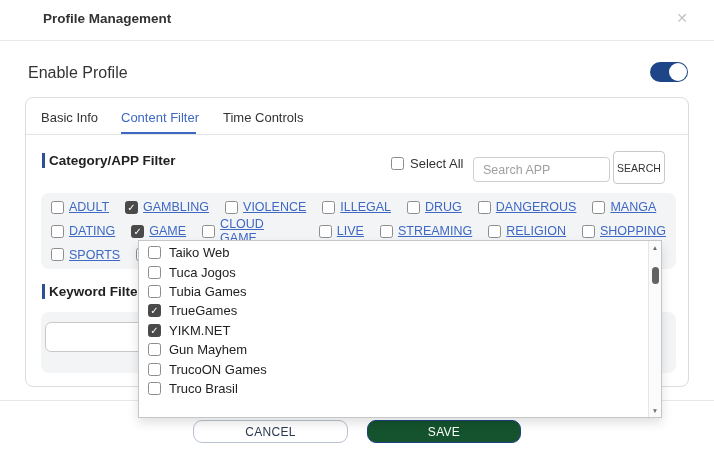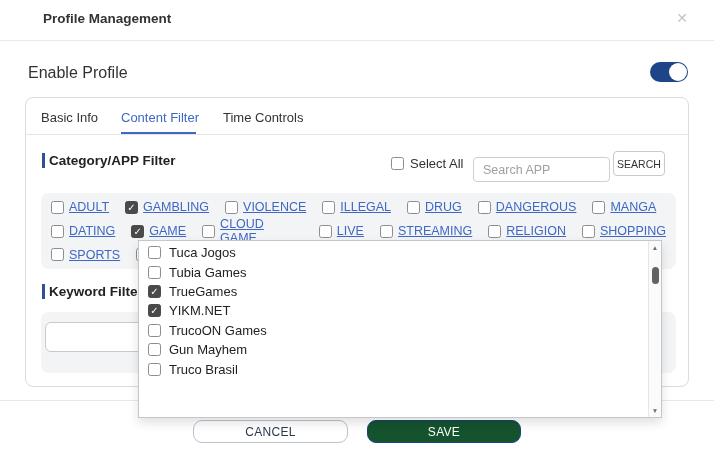--- a/index.html
+++ b/index.html
@@ -36,21 +36,21 @@
   .title-kw { left:23px; top:186px; }
 
   .cb { display:inline-block; width:13px; height:13px; border:1px solid #8d8d8d; border-radius:2.5px; background:#fff; flex:0 0 13px;
         font-size:10px; line-height:12px; text-align:center; color:#fff; cursor:pointer; }
   .cb.checked { background:#4a4a4a; border-color:#4a4a4a; }
 
   .select-all-cb { left:365px; top:59px; }
   .select-all-label { left:384px; top:58px; font-size:13px; color:#333; }
   .search-input { left:447px; top:59px; width:137px; height:25px; border:1px solid #cfcfcf; border-radius:4px; padding:0 9px; font-size:12.5px; color:#333; font-family:"Liberation Sans", sans-serif; }
   .search-input::placeholder { color:#9f9f9f; }
-  .search-btn { left:587px; top:53px; width:52px; height:25px; border:1px solid #c9c9c9; border-radius:4px; background:#fff; font-size:10.5px; color:#333; cursor:pointer; font-family:"Liberation Sans", sans-serif; }
+  .search-btn { left:587px; top:53px; width:52px; height:33px; border:1px solid #c9c9c9; border-radius:4px; background:#fff; font-size:10.5px; color:#333; cursor:pointer; font-family:"Liberation Sans", sans-serif; }
 
   .cat-box { left:15px; top:95px; width:635px; height:76px; background:#f3f4f6; border-radius:8px; padding:7px 10px; display:flex; flex-direction:column; gap:9px; }
   .cat-row { display:flex; gap:16px; align-items:center; height:15px; }
   .cat-item { display:inline-flex; gap:5px; align-items:center; cursor:pointer; }
   .cat-link { font-size:12.5px; color:#3e68c4; text-decoration:underline; cursor:pointer; }
 
   .kw-box { left:15px; top:214px; width:635px; height:61px; background:#f3f4f6; border-radius:8px; }
   .kw-input { position:absolute; left:4px; top:10px; width:610px; height:30px; border:1px solid #c9c9c9; border-radius:6px; background:#fff; font-size:13px; padding:0 10px; font-family:"Liberation Sans", sans-serif; }
 
   
@@ -175,41 +175,45 @@
     <div class="abs sec-title title-kw">Keyword Filter</div>
     <div class="abs kw-box">
       <input class="kw-input" value="" style="">
     </div>
   </div>
 
   <div class="abs dropdown">
     <div class="app-list">
         <div class="app-item">
           <span class="cb"></span>
+          <span class="app-label">Taiko Web</span>
+        </div>
+        <div class="app-item">
+          <span class="cb"></span>
           <span class="app-label">Tuca Jogos</span>
         </div>
         <div class="app-item">
           <span class="cb"></span>
           <span class="app-label">Tubia Games</span>
         </div>
         <div class="app-item">
           <span class="cb checked">✓</span>
           <span class="app-label">TrueGames</span>
         </div>
         <div class="app-item">
           <span class="cb checked">✓</span>
           <span class="app-label">YIKM.NET</span>
         </div>
         <div class="app-item">
           <span class="cb"></span>
+          <span class="app-label">Gun Mayhem</span>
+        </div>
+        <div class="app-item">
+          <span class="cb"></span>
           <span class="app-label">TrucoON Games</span>
-        </div>
-        <div class="app-item">
-          <span class="cb"></span>
-          <span class="app-label">Gun Mayhem</span>
         </div>
         <div class="app-item">
           <span class="cb"></span>
           <span class="app-label">Truco Brasil</span>
         </div>
       </div>
     <div class="scrollbar">
       <div class="scroll-arrow arrow-up">▲</div>
       <div class="scroll-thumb"></div>
       <div class="scroll-arrow arrow-down">▼</div>

